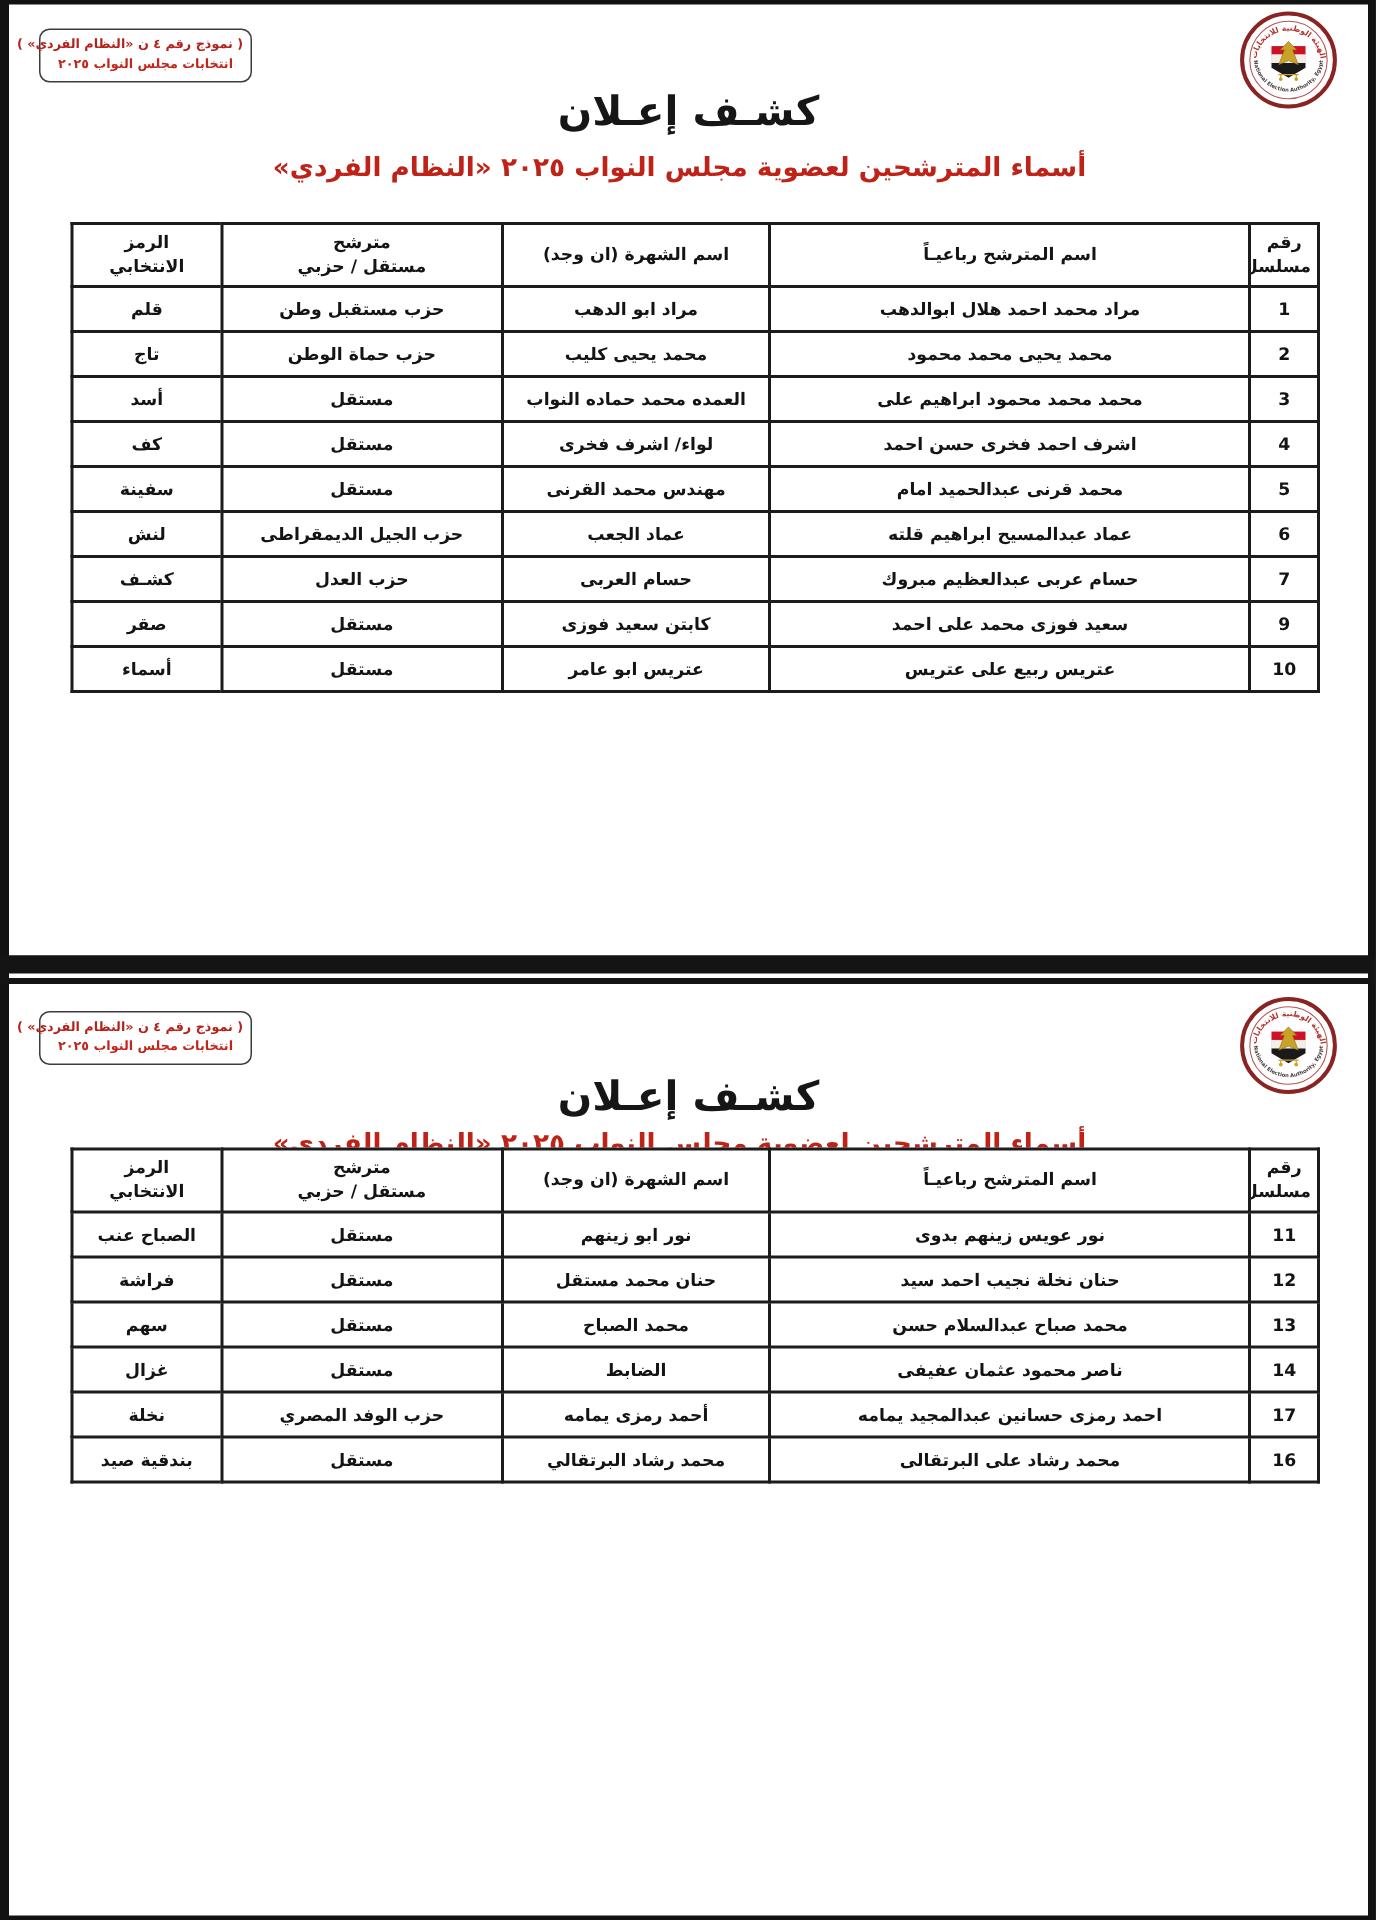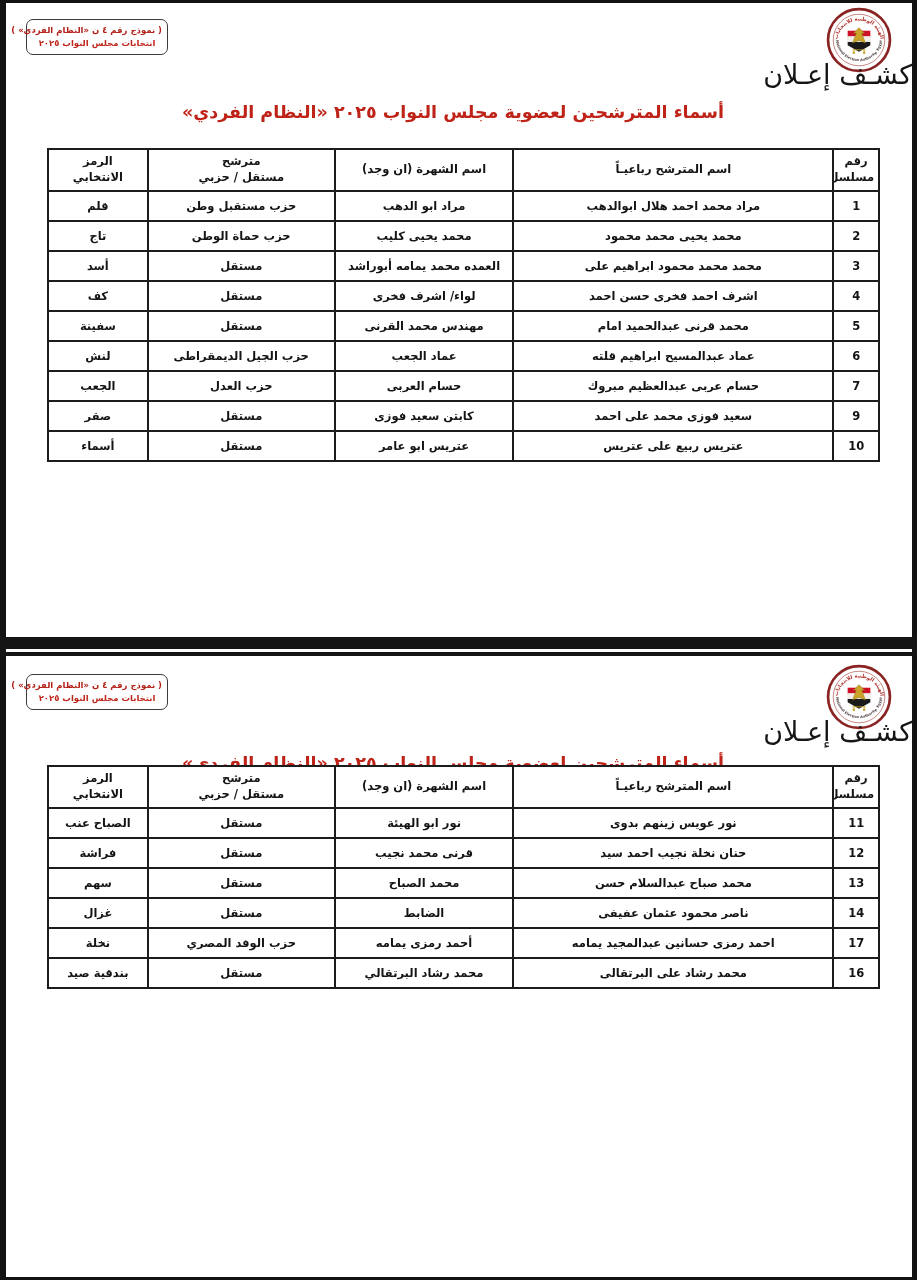--- a/index.html
+++ b/index.html
@@ -22,22 +22,22 @@
     padding:4px 5px;text-align:center;direction:rtl;
   }
   .form-box .l1{font-size:8.5px;font-weight:700;color:#b3231b;line-height:1.5;white-space:nowrap;}
   .form-box .l2{font-size:8.5px;font-weight:700;color:#c1261c;line-height:1.5;white-space:nowrap;}
 
   .logo{position:absolute;right:20px;top:4px;width:66px;height:66px;}
   .page2 .logo{top:8px;}
   .page2 .form-box{top:18px;}
 
   .title{
-    position:absolute;left:0;right:0;text-align:right;direction:rtl;
-    font-size:27px;font-weight:400;color:#161616;letter-spacing:0;
+    position:absolute;left:0;right:0;text-align:center;direction:rtl;
+    font-size:27px;font-weight:700;color:#161616;letter-spacing:0;
   }
   .page1 .title{top:38px;}
   .page2 .title{top:42px;}
   .subtitle{
     position:absolute;left:0;right:12px;text-align:center;direction:rtl;
     font-size:17.5px;font-weight:700;color:#bf2318;
   }
   .page1 .subtitle{top:84px;}
   .page2 .subtitle{top:82px;}
   .district{
@@ -134,21 +134,21 @@
           <tr>
             <td>2</td>
             <td>محمد يحيى محمد محمود</td>
             <td>محمد يحيى كليب</td>
             <td>حزب حماة الوطن</td>
             <td>تاج</td>
           </tr>
           <tr>
             <td>3</td>
             <td>محمد محمد محمود ابراهيم على</td>
-            <td>العمده محمد يمامه أبوراشد</td>
+            <td>العمده محمد حماده النواب</td>
             <td>مستقل</td>
             <td>أسد</td>
           </tr>
           <tr>
             <td>4</td>
             <td>اشرف احمد فخرى حسن احمد</td>
             <td>لواء/ اشرف فخرى</td>
             <td>مستقل</td>
             <td>كف</td>
           </tr>
@@ -164,21 +164,21 @@
             <td>عماد عبدالمسيح ابراهيم قلته</td>
             <td>عماد الجعب</td>
             <td>حزب الجيل الديمقراطى</td>
             <td>لنش</td>
           </tr>
           <tr>
             <td>7</td>
             <td>حسام عربى عبدالعظيم مبروك</td>
             <td>حسام العربى</td>
             <td>حزب العدل</td>
-            <td>الجعب</td>
+            <td>كشـف</td>
           </tr>
           <tr>
             <td>9</td>
             <td>سعيد فوزى محمد على احمد</td>
             <td>كابتن سعيد فوزى</td>
             <td>مستقل</td>
             <td>صقر</td>
           </tr>
           <tr>
             <td>10</td>
@@ -245,28 +245,28 @@
             <th>مترشح
 مستقل / حزبي</th>
             <th>الرمز
 الانتخابي</th>
           </tr>
         </thead>
       <tbody>
           <tr>
             <td>11</td>
             <td>نور عويس زينهم بدوى</td>
-            <td>نور ابو الهيئة</td>
+            <td>نور ابو زينهم</td>
             <td>مستقل</td>
             <td>الصباح عنب</td>
           </tr>
           <tr>
             <td>12</td>
             <td>حنان نخلة نجيب احمد سيد</td>
-            <td>قرنى محمد نجيب</td>
+            <td>حنان محمد مستقل</td>
             <td>مستقل</td>
             <td>فراشة</td>
           </tr>
           <tr>
             <td>13</td>
             <td>محمد صباح عبدالسلام حسن</td>
             <td>محمد الصباح</td>
             <td>مستقل</td>
             <td>سهم</td>
           </tr>

